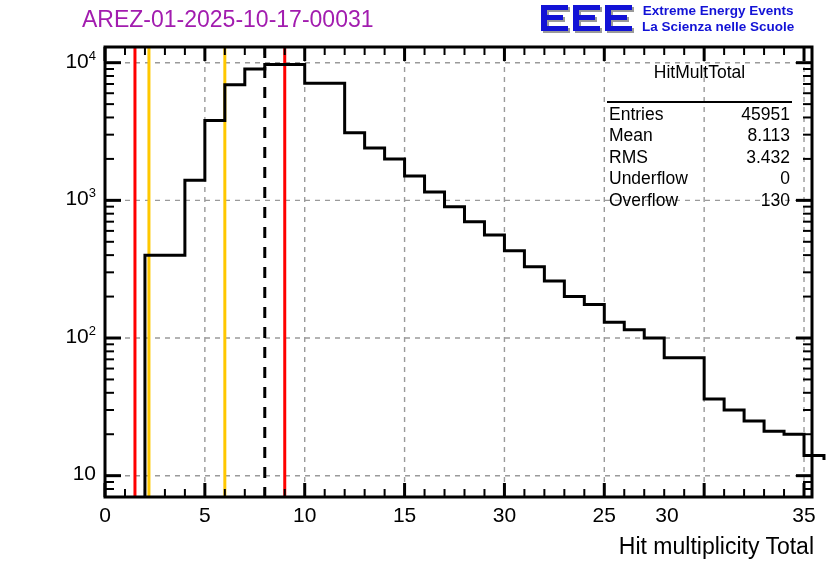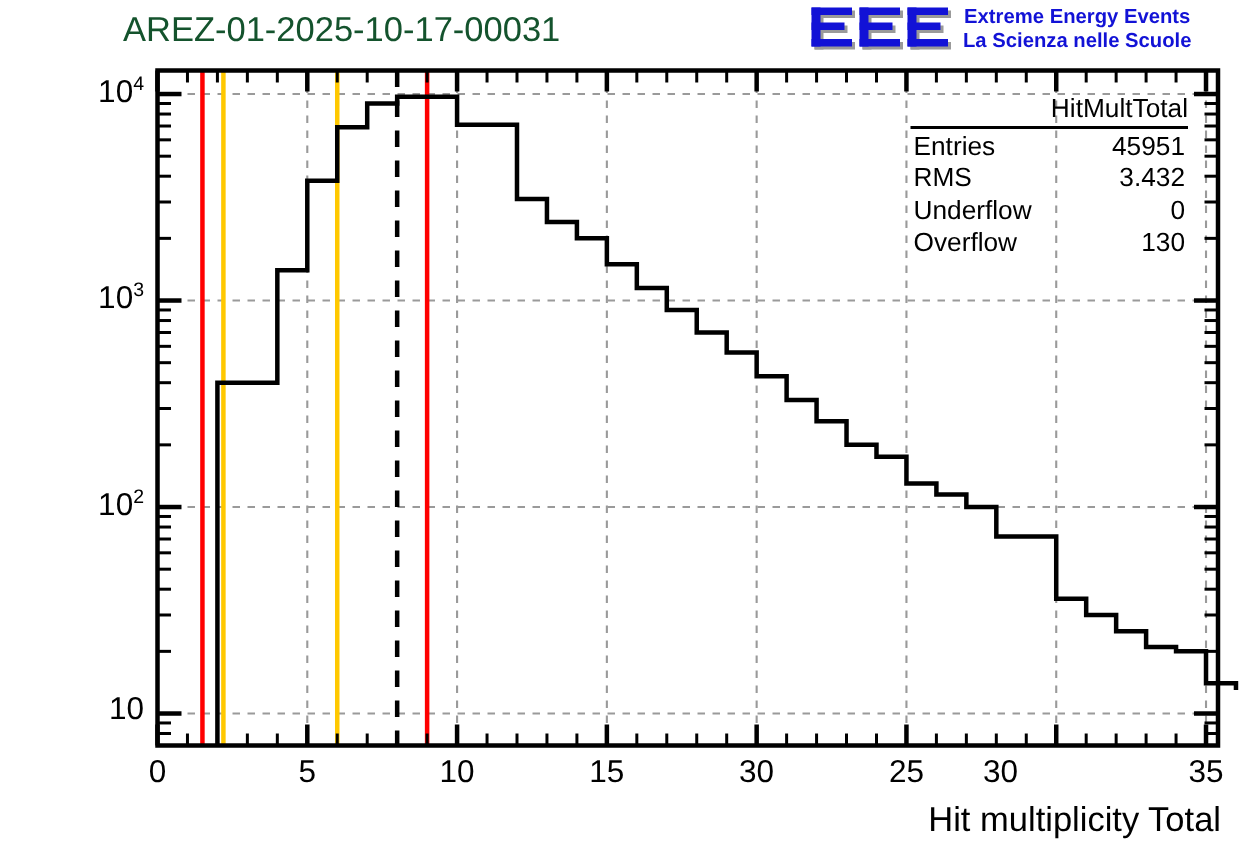--- a/index.html
+++ b/index.html
@@ -1,39 +1,39 @@
 <!DOCTYPE html>
 <html><head>
 <meta charset="utf-8">
 <style>
   html,body{margin:0;padding:0;background:#ffffff;}
   body{width:836px;height:572px;position:relative;overflow:hidden;
        font-family:"Liberation Sans",sans-serif;color:#000;}
 
   #canvas{position:absolute;left:0;top:0;width:836px;height:572px;}
 
-  .plot-title{position:absolute;left:82px;top:6px;font-size:23px;color:#14532d;
+  .plot-title{position:absolute;left:82px;top:6px;font-size:23px;color:#a21caf;
               letter-spacing:0px;white-space:nowrap;}
 
   
   .logo-wrap{position:absolute;left:540px;top:2px;width:292px;height:40px;}
   .logo-eee{position:absolute;left:0px;top:1px;width:96px;height:34px;}
   .logo-lines{position:absolute;left:102px;top:1px;}
   .logo-line{font-size:13.5px;color:#1212d6;font-weight:bold;line-height:16px;white-space:nowrap;text-align:center;}
 
   
   .ylab{position:absolute;font-size:21px;white-space:nowrap;}
   .ylab sup{font-size:13px;vertical-align:super;}
   .xlab{position:absolute;font-size:21px;text-align:center;white-space:nowrap;}
   .axis-title{position:absolute;right:22px;top:533px;font-size:23px;white-space:nowrap;}
 
   
   .stats{position:absolute;left:607px;top:62px;width:185px;
          font-size:17.5px;line-height:21.5px;color:#000;}
-  .stats .st-title{text-align:right;padding-bottom:0;}
+  .stats .st-title{text-align:center;padding-bottom:17px;}
   .stats .st-rule{border-bottom:2px solid #000;margin:0 0 1px 0;}
   .stats .st-row{display:flex;justify-content:space-between;white-space:nowrap;}
   .stats .st-k{padding-left:2px;}
   .stats .st-v{padding-right:2px;}
 </style>
 </head>
 <body>
 
 <div class="plot-title">AREZ-01-2025-10-17-00031</div>
 
@@ -259,20 +259,24 @@
 
 <div class="stats">
   <div class="st-title">HitMultTotal</div>
   <div class="st-rule"></div>
   <div id="stats-rows">
       <div class="st-row">
         <span class="st-k">Entries</span>
         <span class="st-v">45951</span>
       </div>
       <div class="st-row">
+        <span class="st-k">Mean</span>
+        <span class="st-v">8.113</span>
+      </div>
+      <div class="st-row">
         <span class="st-k">RMS</span>
         <span class="st-v">3.432</span>
       </div>
       <div class="st-row">
         <span class="st-k">Underflow</span>
         <span class="st-v">0</span>
       </div>
       <div class="st-row">
         <span class="st-k">Overflow</span>
         <span class="st-v">130</span>

